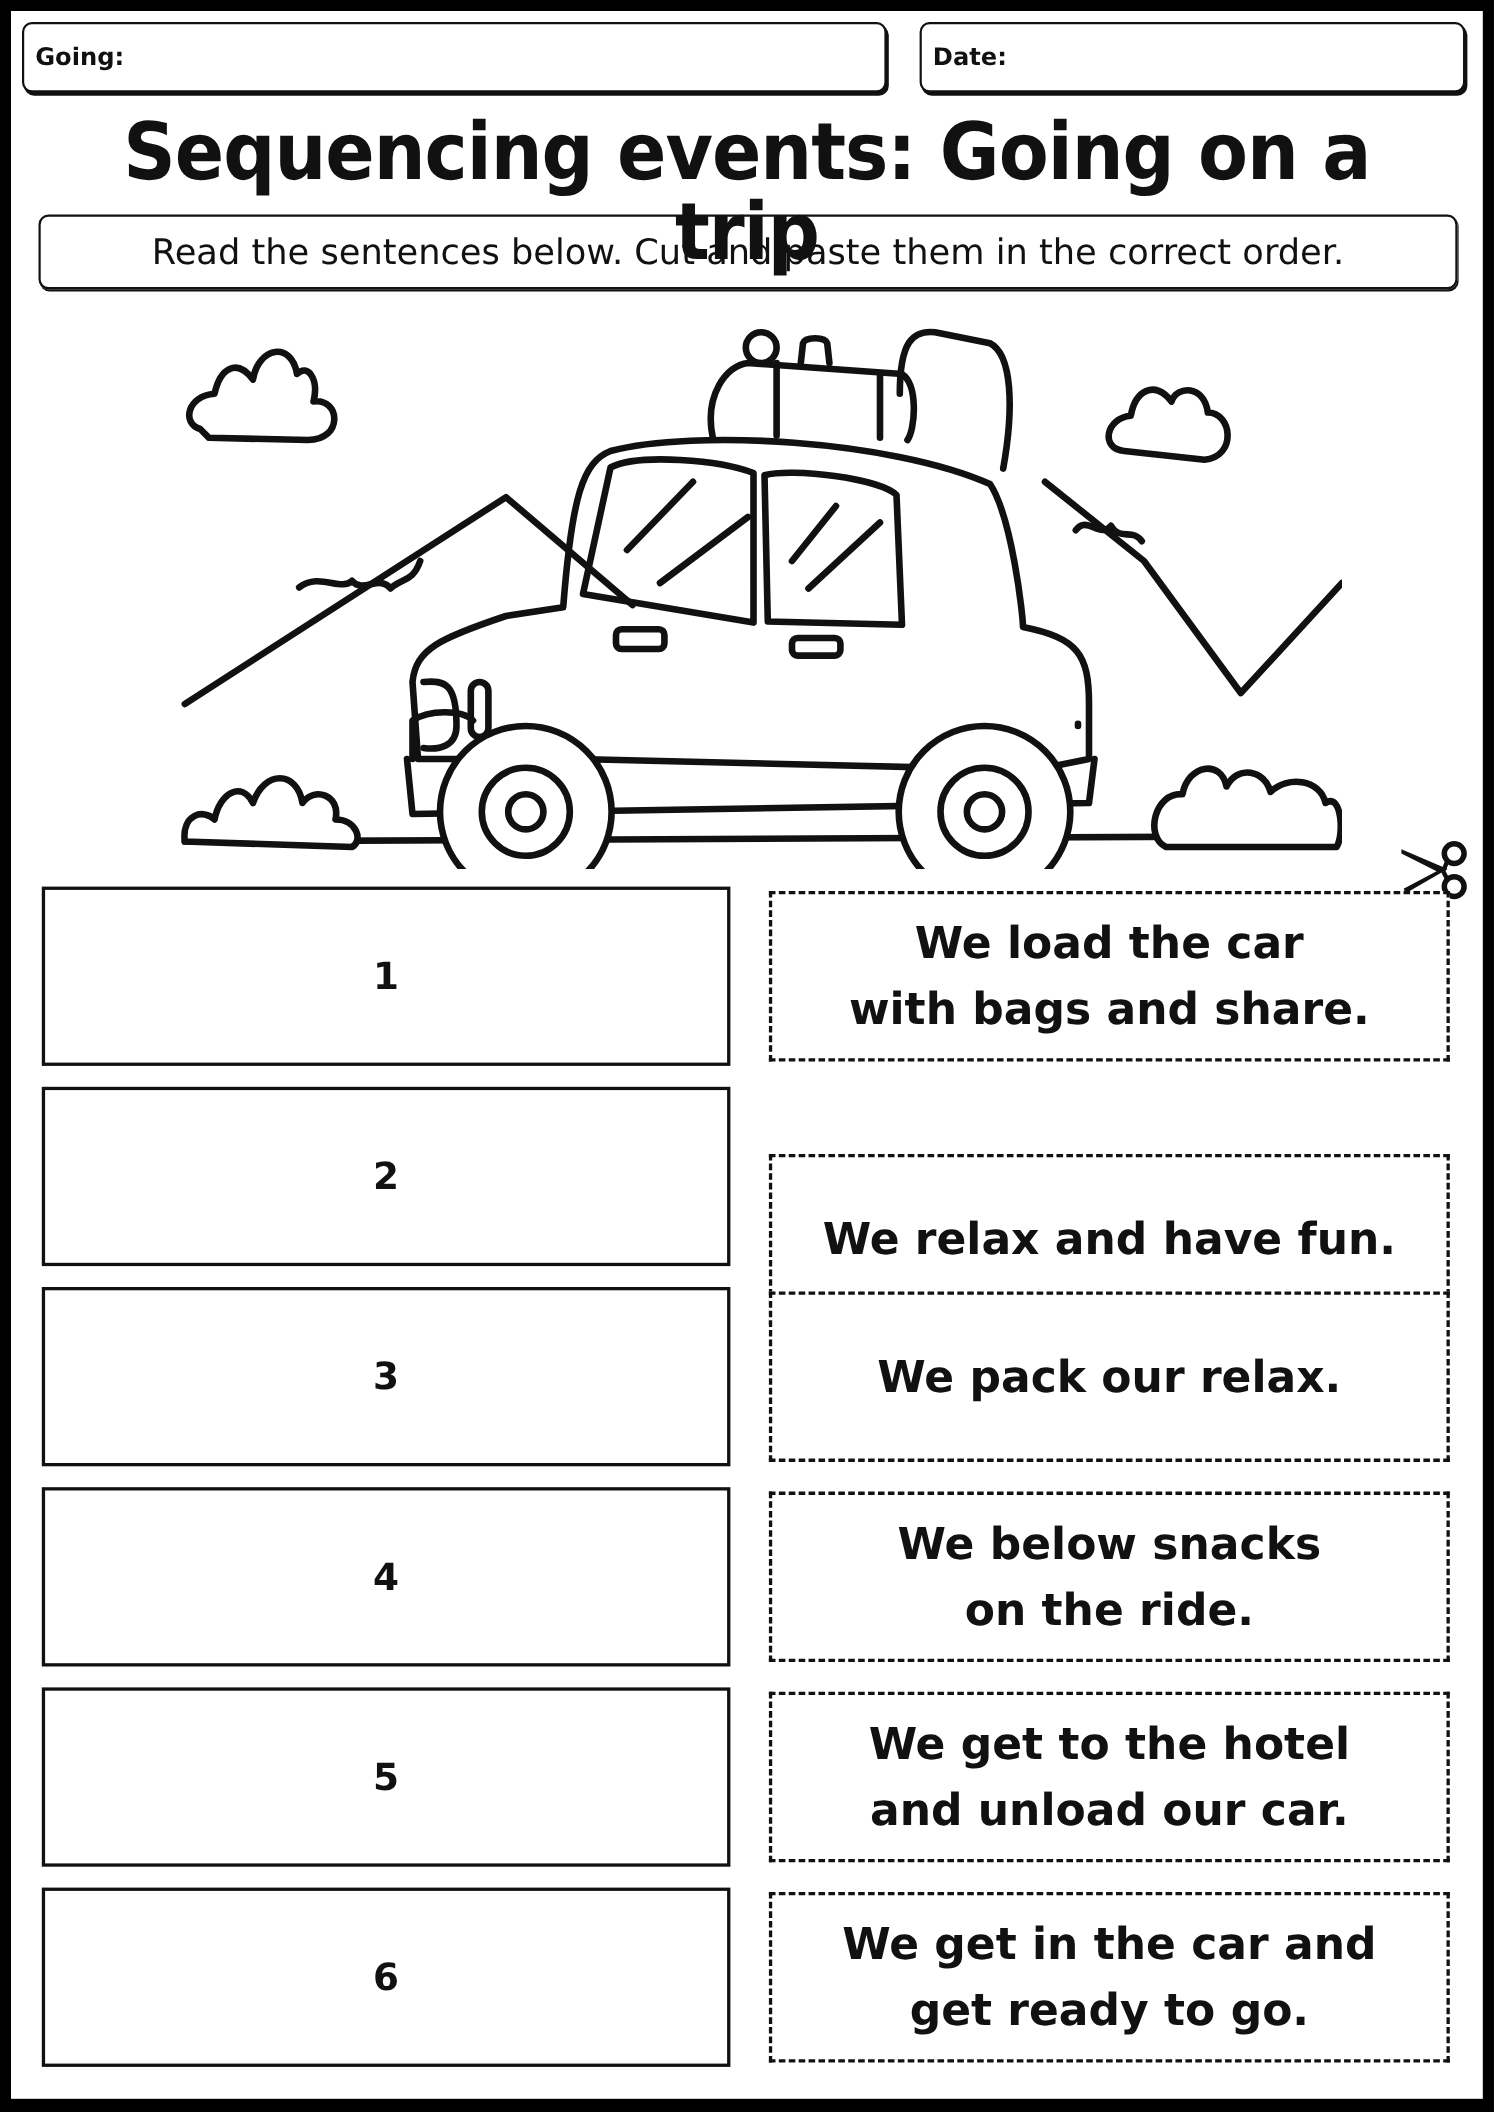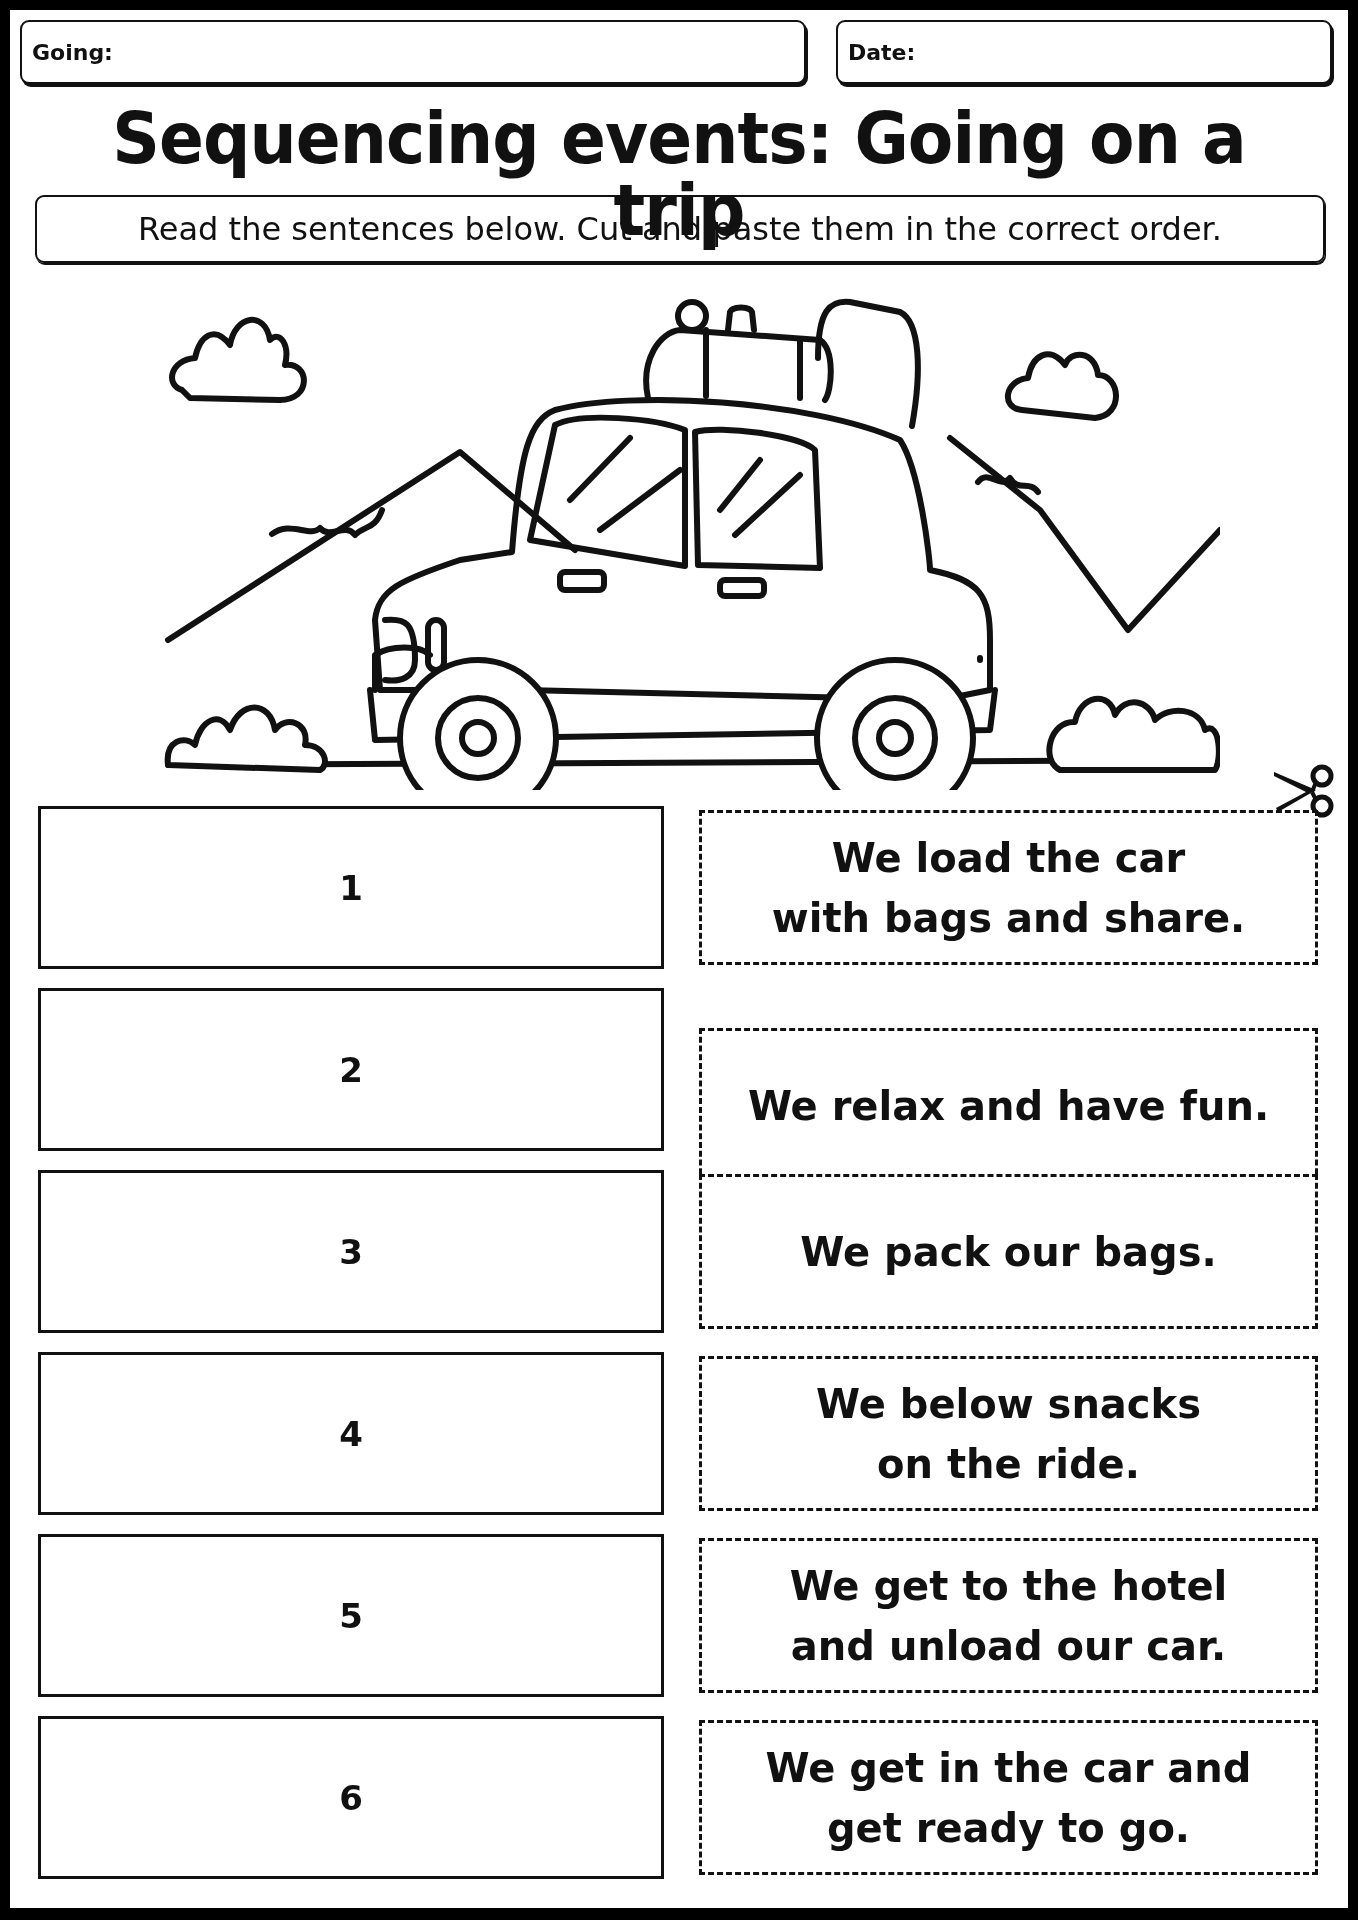--- a/index.html
+++ b/index.html
@@ -114,29 +114,29 @@
         <span>1</span>
       </div>
     <div class="cut-box" style="top:800px;">
         <span class="cut-text">We load the car
 with bags and share.</span>
       </div>
 
     <div class="num-box" style="top:978px;">
         <span>2</span>
       </div>
-    <div class="cut-box" style="top:1018px;">
+    <div class="cut-box" style="top:1039px;">
         <span class="cut-text">We relax and have fun.</span>
       </div>
 
     <div class="num-box" style="top:1160px;">
         <span>3</span>
       </div>
     <div class="cut-box" style="top:1164px;">
-        <span class="cut-text">We pack our bags.</span>
+        <span class="cut-text">We pack our relax.</span>
       </div>
 
     <div class="num-box" style="top:1342px;">
         <span>4</span>
       </div>
     <div class="cut-box" style="top:1346px;">
         <span class="cut-text">We below snacks
 on the ride.</span>
       </div>
 

